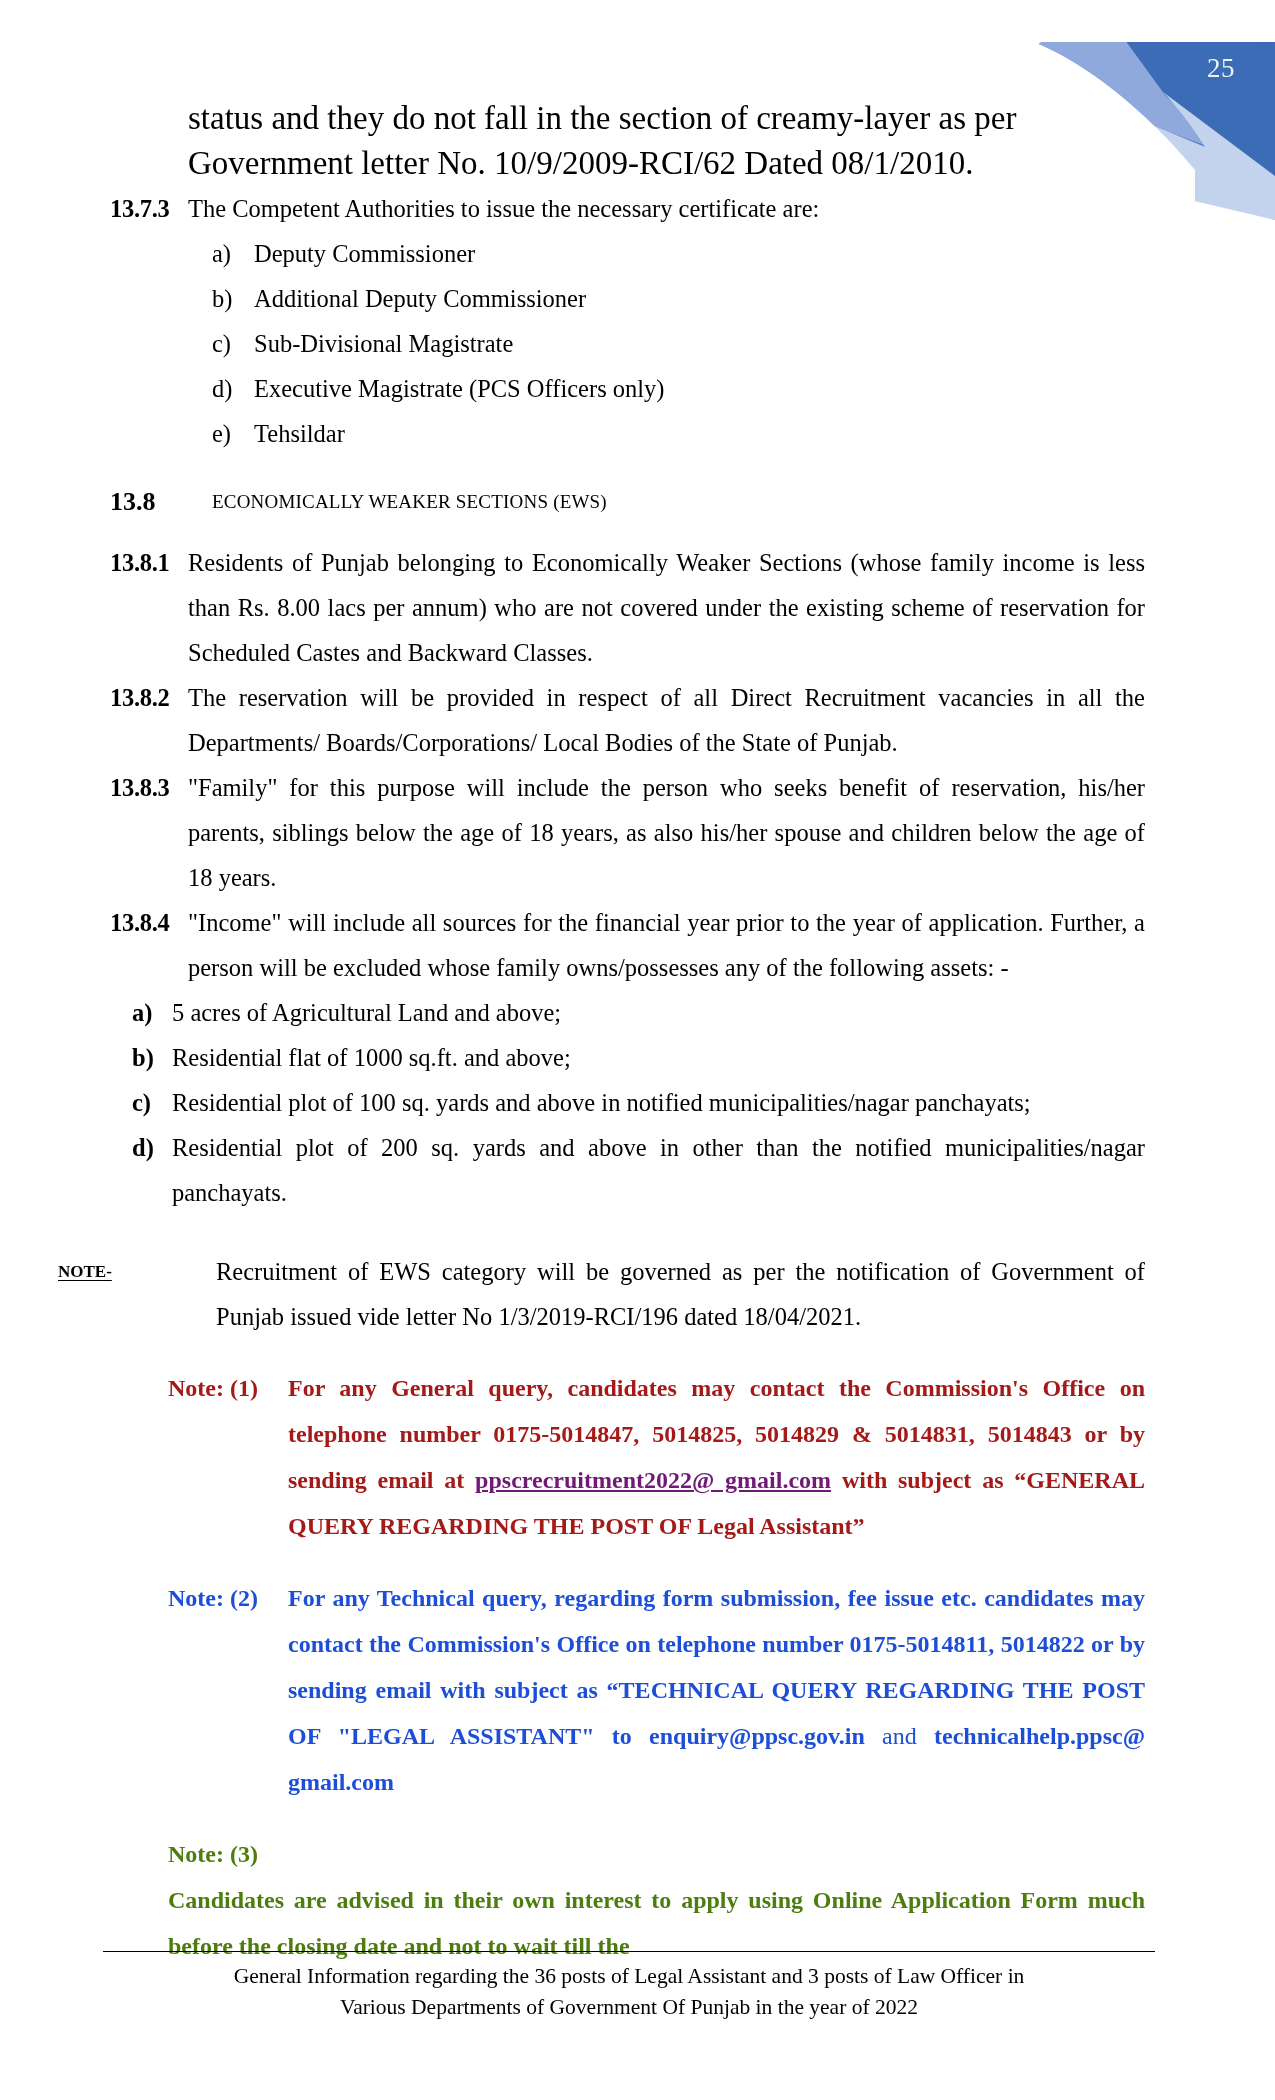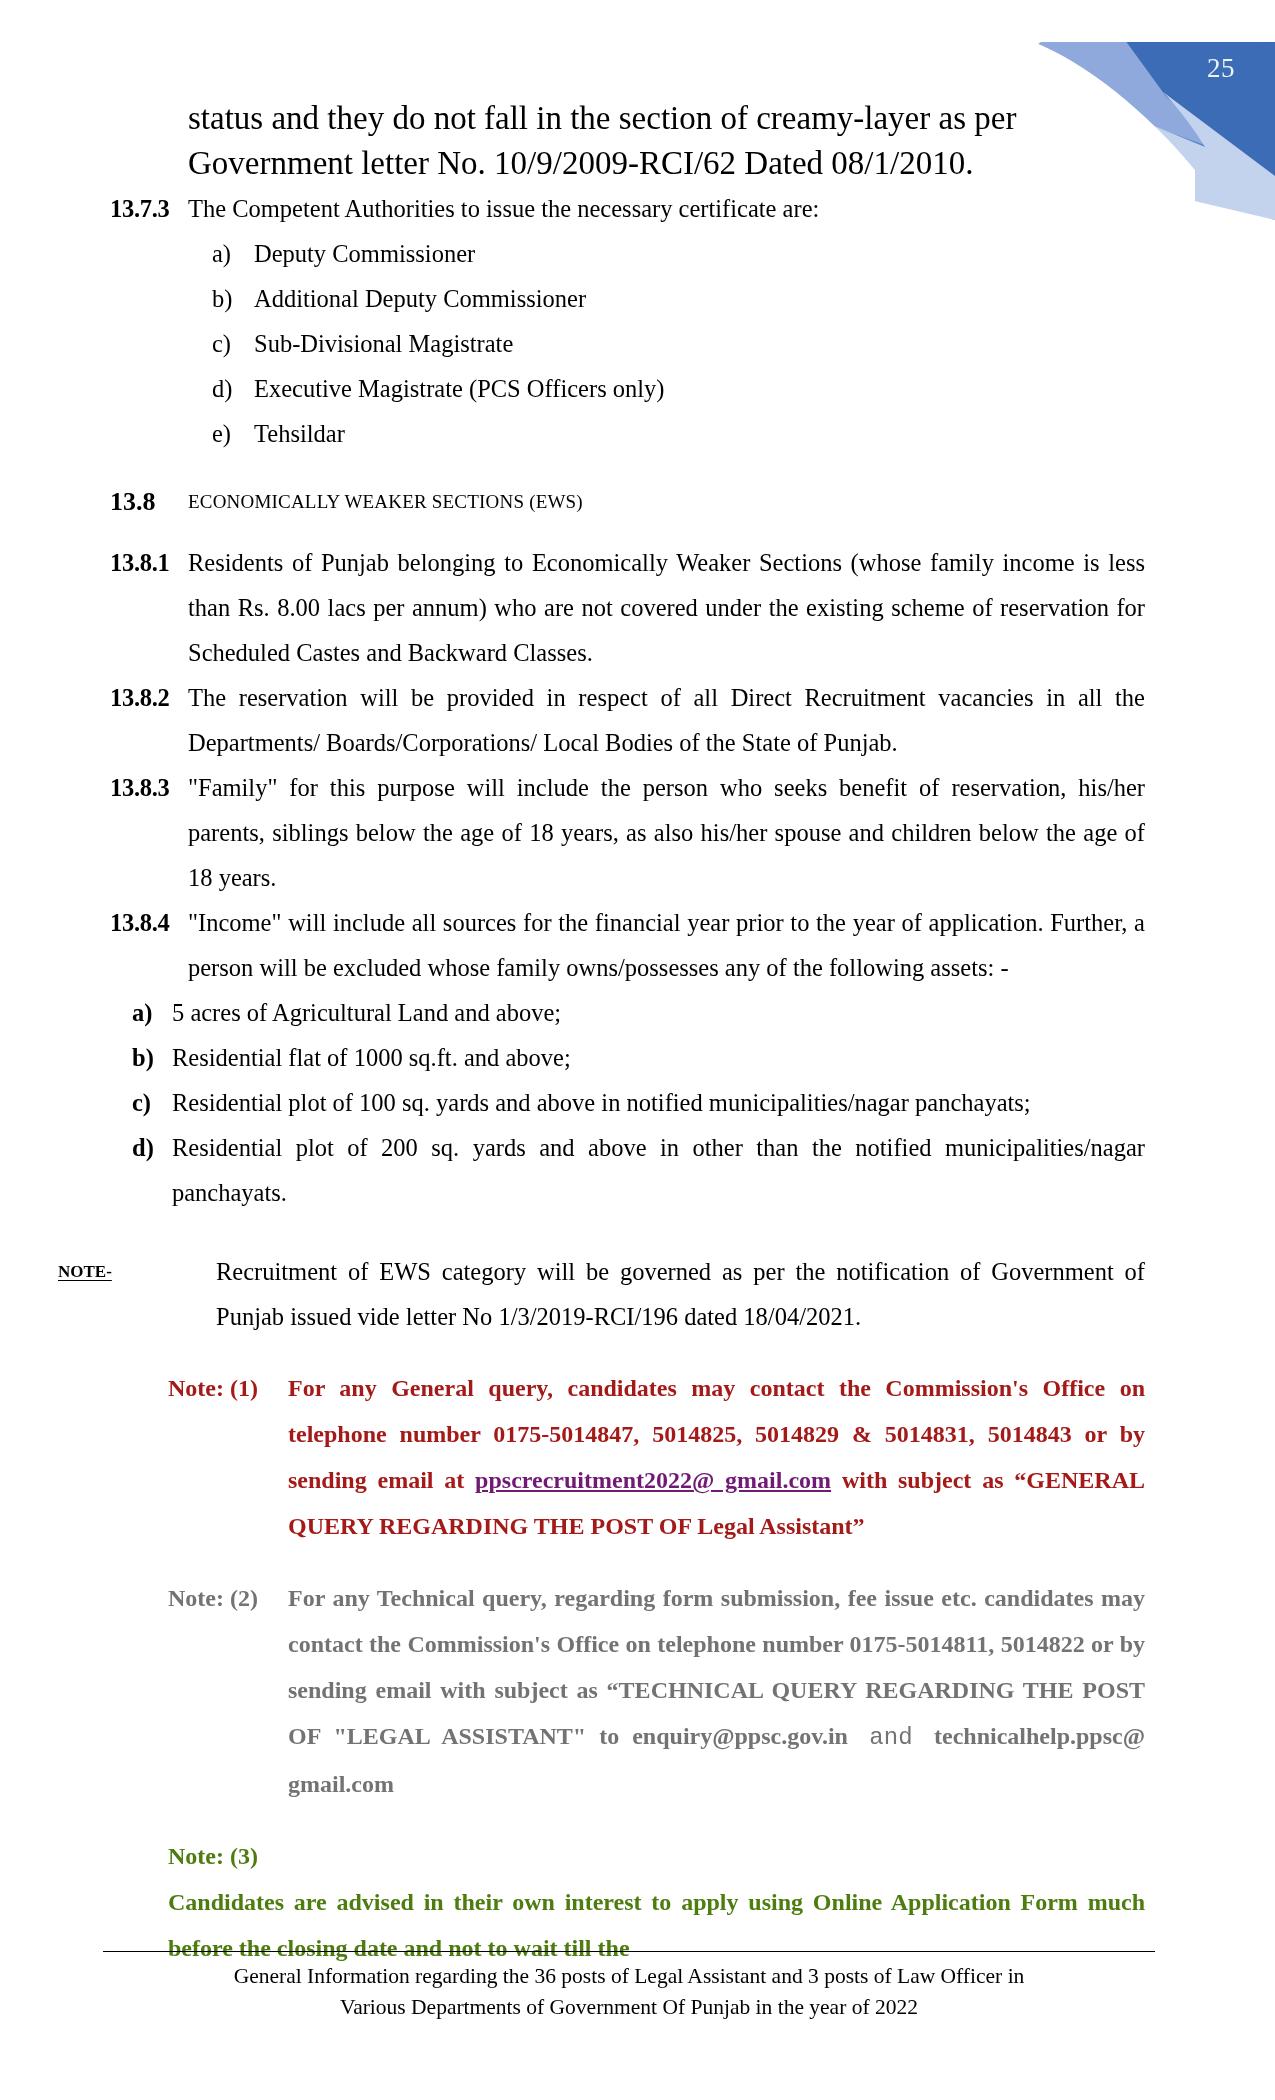--- a/index.html
+++ b/index.html
@@ -63,21 +63,21 @@
     flex:0 0 auto; width:62px; padding-left:22px;
     font-weight:bold; font-size:24.5px; line-height:45px;
   }
   .boldlist .item > .tx {
     flex:1 1 auto; font-size:24.5px; line-height:45px;
     text-align:justify;
   }
   .boldlist .item > .tx.nj { text-align:left; }
 
   
-  .heading { display:flex; align-items:flex-start; margin:26px 0 18px 0; }
+  .heading { display:flex; align-items:flex-start; margin:26px 0 18px 0;gap:24px; }
   .heading .hnum {
     flex:0 0 auto; width:78px;
     font-weight:bold; font-size:26px; line-height:40px;
   }
   .heading .htxt {
     font-weight:normal; font-size:19px; line-height:40px;
     letter-spacing:.2px;
   }
 
   
@@ -101,21 +101,21 @@
   }
   .rednote .rbody {
     flex:1 1 auto;
     font-weight:bold; font-size:24px; line-height:46px;
     text-align:justify; text-justify:inter-word;
   }
   .lnk {
     color:#701a75; text-decoration:underline;
     text-underline-offset:2px; font-weight:bold;
   }
-  .reg { font-weight:normal;font-family:Liberation Mono, monospace; }
+  .reg { font-weight:normal; }
 
   
   .footer {
     position:absolute; left:103px; top:1951px; width:1052px;
     text-align:center;
   }
   .footer .rule {
     border-top:1.6px solid #000; width:100%; margin-bottom:9px;
   }
   .footer .fline {
@@ -227,21 +227,21 @@
 
     <div class="rednotes">
 
       <div class="rednote" style="color:#a41a18;">
         <div class="rlab">Note: (1)</div>
         <div class="rbody">
           <span>For any General query, candidates may contact the Commission's Office on telephone number 0175-5014847, 5014825, 5014829 &amp; 5014831, 5014843 or by sending email at </span><span class="lnk">ppscrecruitment2022@ gmail.com</span><span> with subject as “GENERAL QUERY REGARDING THE POST OF Legal Assistant”</span>
         </div>
       </div>
 
-      <div class="rednote" style="color:#737373;">
+      <div class="rednote" style="color:#1d4ed8;">
         <div class="rlab">Note: (2)</div>
         <div class="rbody">
           <span>For any Technical query, regarding form submission, fee issue etc. candidates may contact the Commission's Office on telephone number 0175-5014811, 5014822 or by sending email with subject as “TECHNICAL QUERY REGARDING THE POST OF "LEGAL ASSISTANT" to enquiry@ppsc.gov.in</span><span class="reg"> and </span><span>technicalhelp.ppsc@ gmail.com</span>
         </div>
       </div>
 
       <div class="rednote" style="color:#4d7c0f;flex-direction:column;">
         <div class="rlab">Note: (3)</div>
         <div class="rbody">Candidates are advised in their own interest to apply using Online Application Form much before the closing date and not to wait till the</div>
       </div>

